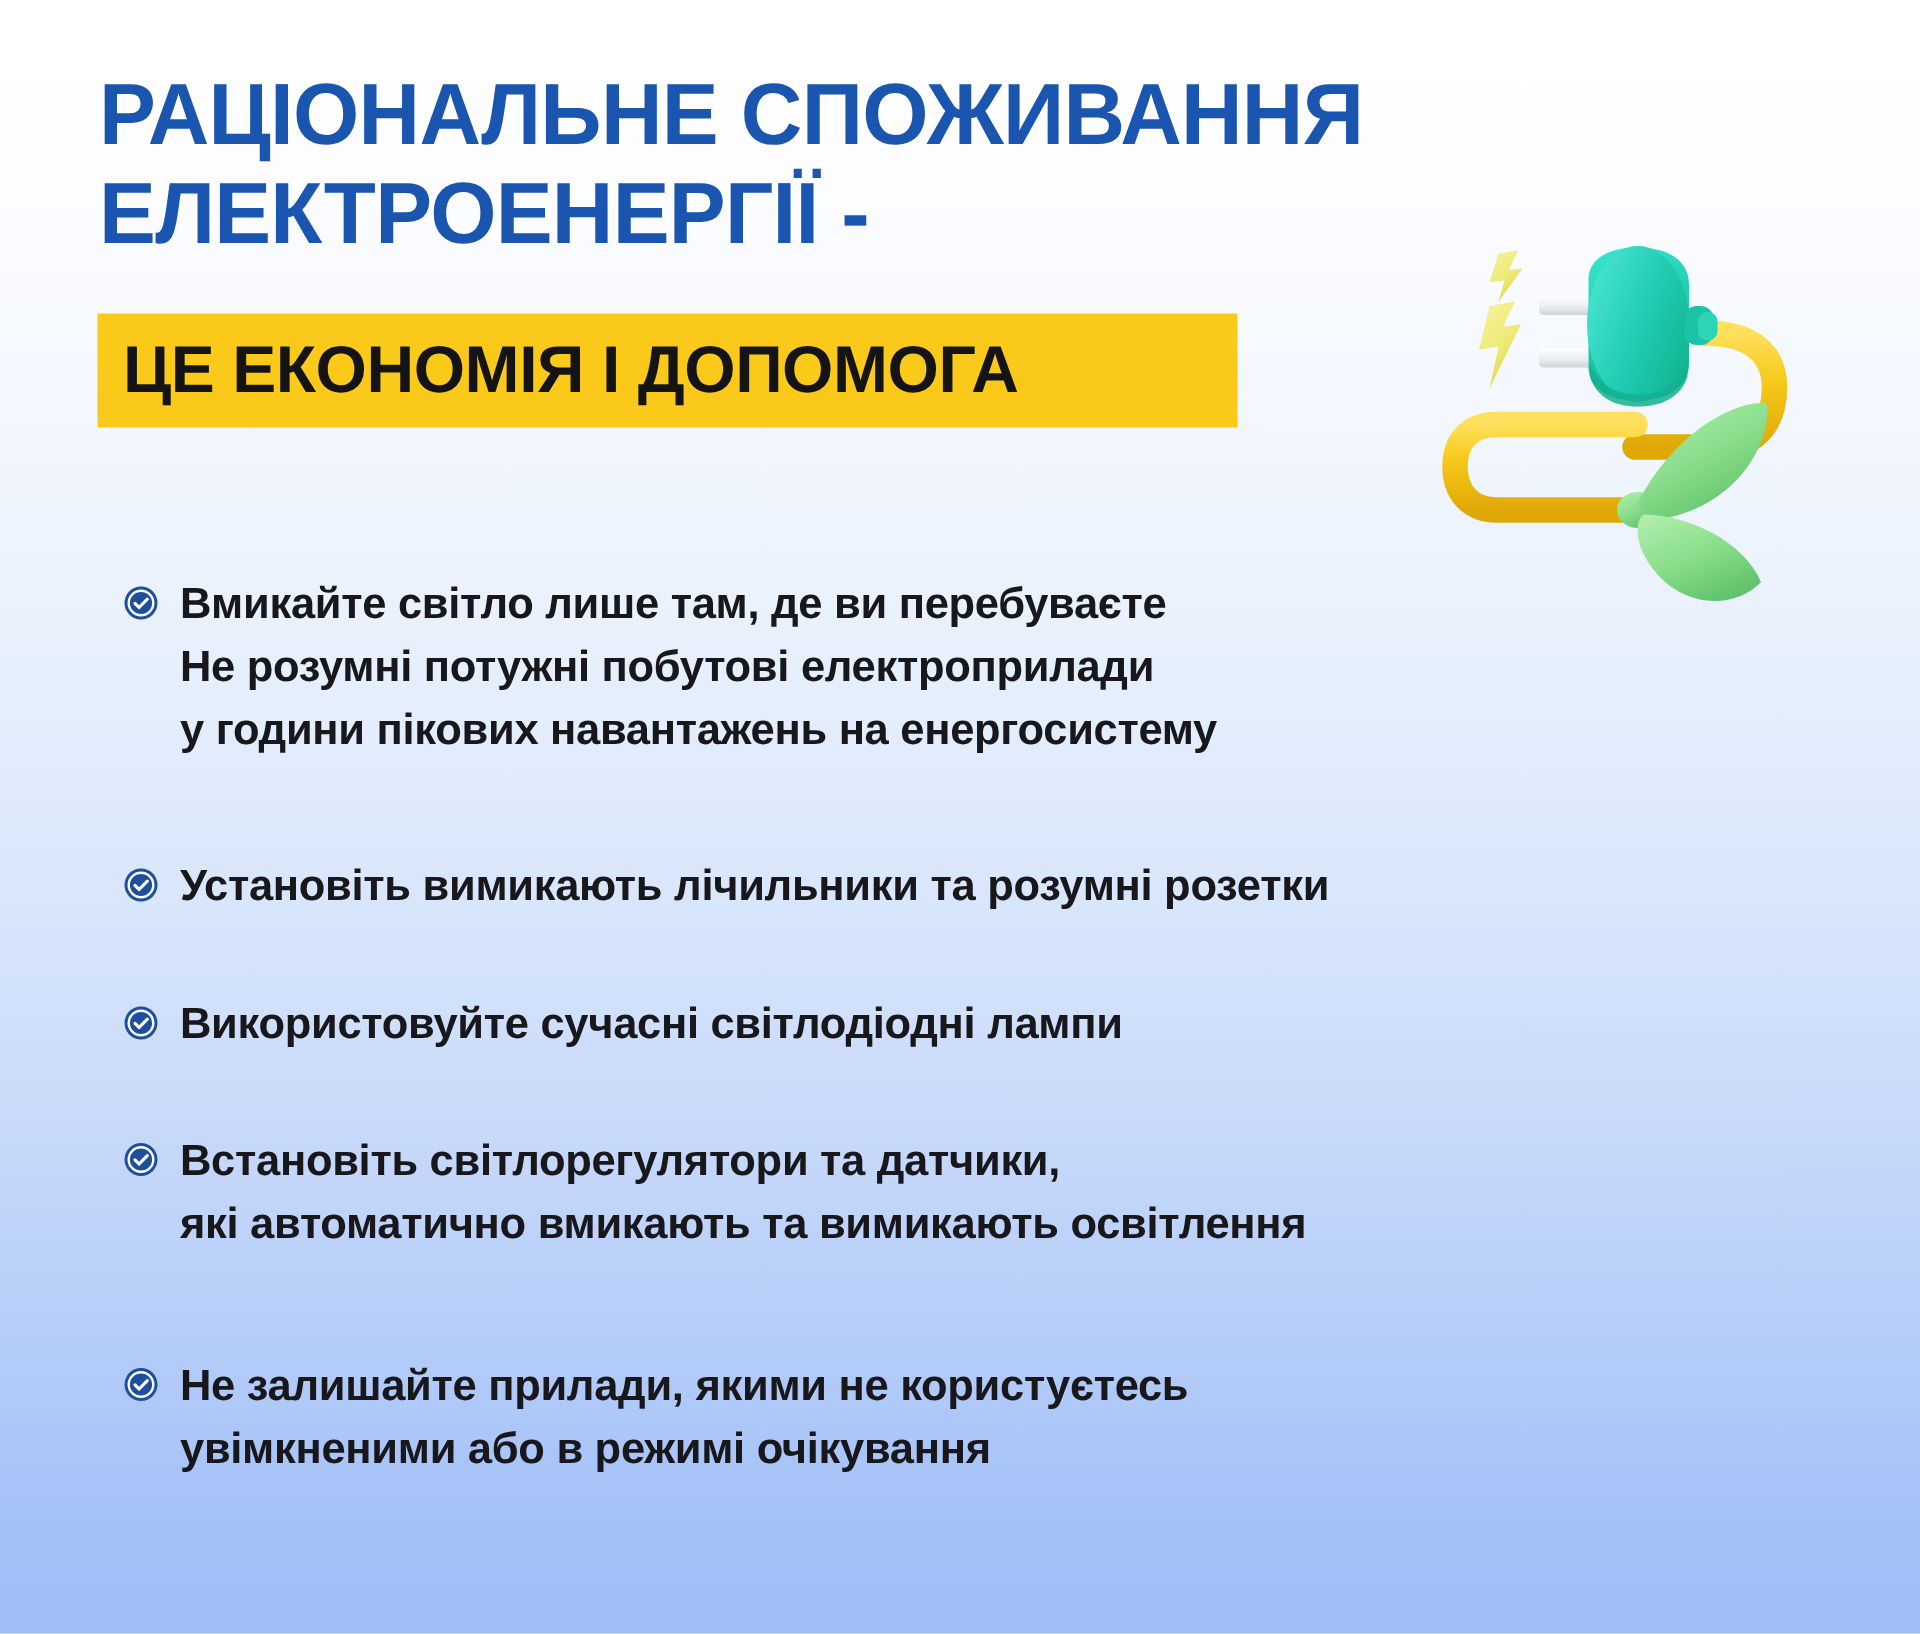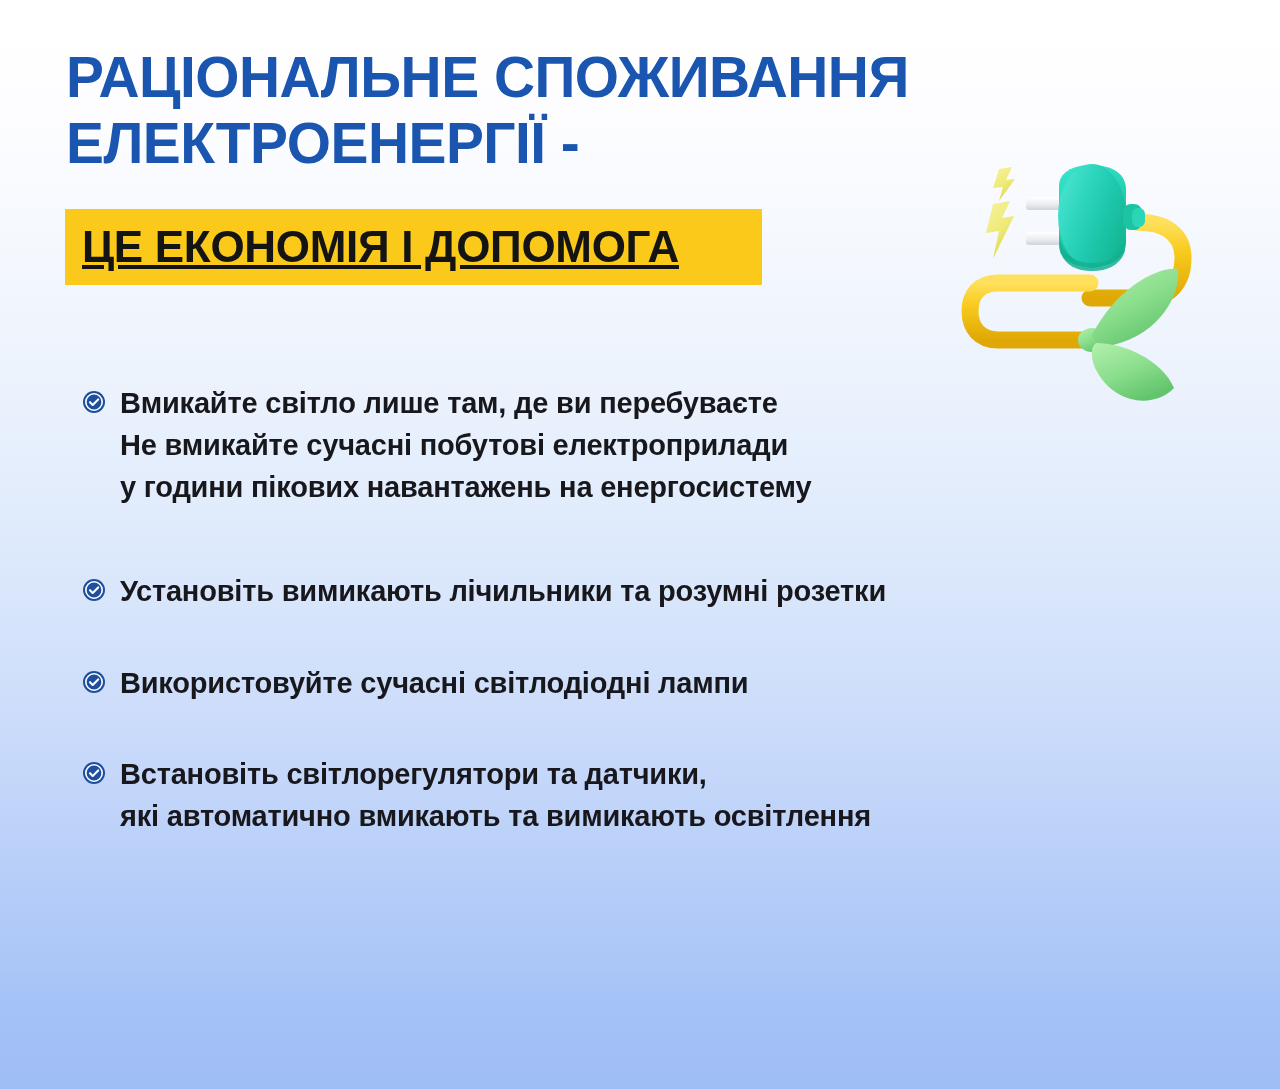--- a/index.html
+++ b/index.html
@@ -64,21 +64,21 @@
     color: #141414;
     font-size: 44px;
     line-height: 56px;
     font-weight: bold;
     letter-spacing: -0.3px;
     white-space: nowrap;
     padding: 10px 18px 10px 17px;
     box-sizing: border-box;
     width: max-content;
   }
-  .sub-line.first { width: 697px; text-decoration: underline; }
+  .sub-line.first { width: 760px; }
   .sub-line.second { width: 476px; }
 
   
   .bullets {
     position: absolute;
     left: 82px;
     top: 356px;
     width: 1120px;
   }
   .bullet {
@@ -217,21 +217,21 @@
     <div class="bullet b1">
       <span class="check-icon">
         <svg width="24" height="24" viewBox="0 0 24 24" xmlns="http://www.w3.org/2000/svg">
           <circle cx="12" cy="12" r="11" fill="#1d4f9e"></circle>
           <circle cx="12" cy="12" r="8.2" fill="none" stroke="#ffffff" stroke-width="1.6"></circle>
           <path d="M8 12.2 l2.7 2.8 L16.2 9.4" fill="none" stroke="#ffffff" stroke-width="2.1" stroke-linecap="round" stroke-linejoin="round"></path>
         </svg>
       </span>
       <span class="lines">
         <span class="line">Вмикайте світло лише там, де ви перебуваєте</span>
-        <span class="line">Не вмикайте сучасні побутові електроприлади</span>
+        <span class="line">Не розумні потужні побутові електроприлади</span>
         <span class="line">у години пікових навантажень на енергосистему</span>
       </span>
     </div>
 
     <div class="bullet b2">
       <span class="check-icon">
         <svg width="24" height="24" viewBox="0 0 24 24" xmlns="http://www.w3.org/2000/svg">
           <circle cx="12" cy="12" r="11" fill="#1d4f9e"></circle>
           <circle cx="12" cy="12" r="8.2" fill="none" stroke="#ffffff" stroke-width="1.6"></circle>
           <path d="M8 12.2 l2.7 2.8 L16.2 9.4" fill="none" stroke="#ffffff" stroke-width="2.1" stroke-linecap="round" stroke-linejoin="round"></path>
@@ -262,15 +262,28 @@
           <circle cx="12" cy="12" r="8.2" fill="none" stroke="#ffffff" stroke-width="1.6"></circle>
           <path d="M8 12.2 l2.7 2.8 L16.2 9.4" fill="none" stroke="#ffffff" stroke-width="2.1" stroke-linecap="round" stroke-linejoin="round"></path>
         </svg>
       </span>
       <span class="lines">
         <span class="line">Встановіть світлорегулятори та датчики,</span>
         <span class="line">які автоматично вмикають та вимикають освітлення</span>
       </span>
     </div>
 
+    <div class="bullet b5">
+      <span class="check-icon">
+        <svg width="24" height="24" viewBox="0 0 24 24" xmlns="http://www.w3.org/2000/svg">
+          <circle cx="12" cy="12" r="11" fill="#1d4f9e"></circle>
+          <circle cx="12" cy="12" r="8.2" fill="none" stroke="#ffffff" stroke-width="1.6"></circle>
+          <path d="M8 12.2 l2.7 2.8 L16.2 9.4" fill="none" stroke="#ffffff" stroke-width="2.1" stroke-linecap="round" stroke-linejoin="round"></path>
+        </svg>
+      </span>
+      <span class="lines">
+        <span class="line">Не залишайте прилади, якими не користуєтесь</span>
+        <span class="line">увімкненими або в режимі очікування</span>
+      </span>
+    </div>
 
   </div>
 </div>
 
 </body></html>

